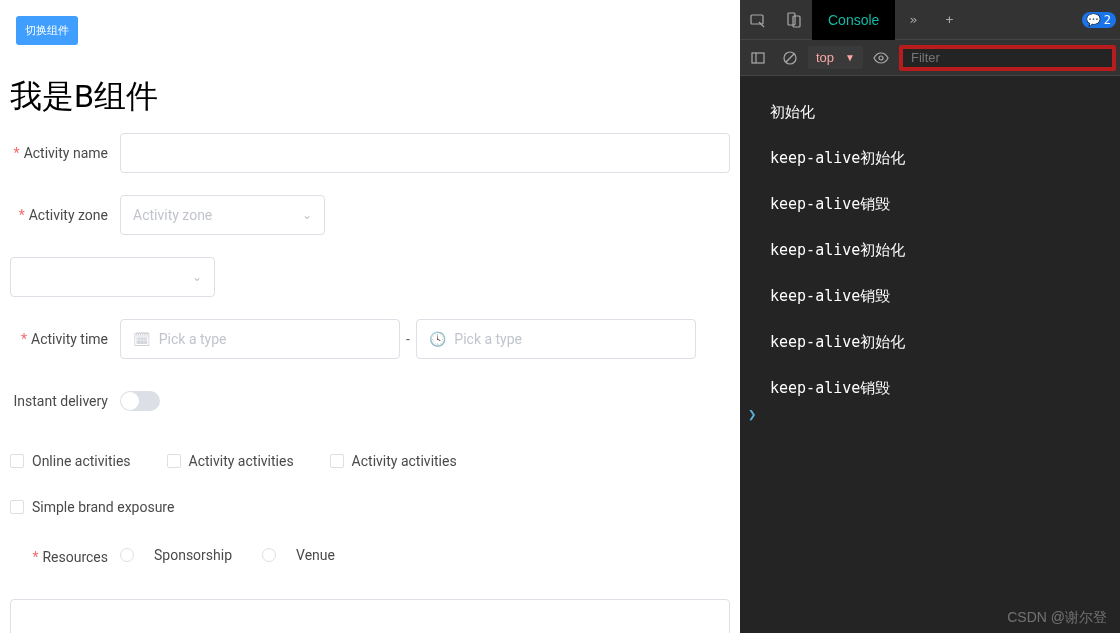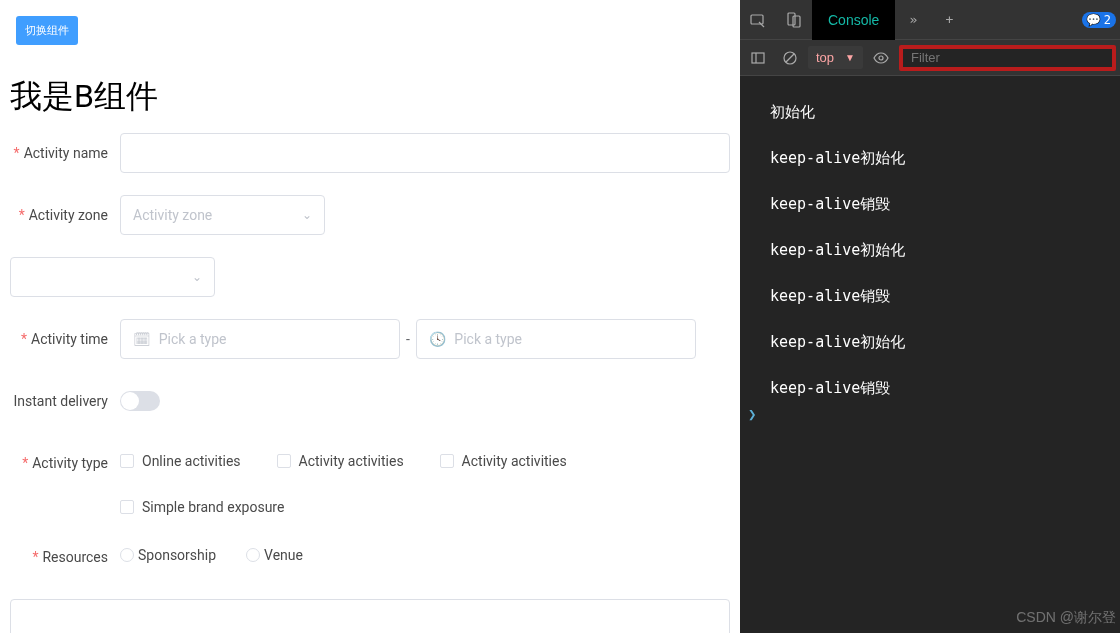--- a/index.html
+++ b/index.html
@@ -30,21 +30,21 @@
 
 .switch { width: 40px; height: 20px; border-radius: 10px; background: #dcdfe6; position: relative; cursor: pointer; }
 .switch::after { content: ""; position: absolute; left: 1px; top: 1px; width: 18px; height: 18px; border-radius: 50%; background: #fff; }
 
 .checkbox-group { display: flex; flex-wrap: wrap; gap: 30px 36px; padding-top: 10px; width: 100%; }
 .cb { display: flex; align-items: center; gap: 8px; cursor: pointer; color: #4a4a4a; }
 .cb-box { width: 14px; height: 14px; border: 1px solid #dcdfe6; border-radius: 2px; }
 .cb-row2 { width: 100%; }
 
 .radio-group { display: flex; gap: 30px; padding-top: 10px; }
-.radio { display: flex; align-items: center; gap: 4px; cursor: pointer; color: #4a4a4a; }
+.radio { display: flex; align-items: center; gap: 20px; cursor: pointer; color: #4a4a4a; }
 .radio-circle { width: 14px; height: 14px; border: 1px solid #dcdfe6; border-radius: 50%; }
 
 .textarea { height: 54px; resize: both; padding-top: 8px; }
 
 
 .dt-tabs { height: 40px; background: #333; display: flex; align-items: center; border-bottom: 1px solid #444; }
 .dt-icon { width: 36px; display: flex; align-items: center; justify-content: center; color: #aaa; height: 40px; }
 .dt-tab { padding: 0 16px; height: 40px; display: flex; align-items: center; color: #ccc; cursor: pointer; font-family: -apple-system, sans-serif; font-size: 14px; }
 .dt-tab.active { background: #000; color: #14b8a6; }
 .dt-badge { margin-left: auto; background: #1a73e8; color: #fff; border-radius: 10px; padding: 1px 5px; font-size: 12px; margin-right: 4px; display: flex; align-items: center; gap: 2px;}
@@ -52,21 +52,21 @@
 .dt-toolbar { height: 36px; background: #333; display: flex; align-items: center; border-bottom: 1px solid #444; gap: 4px; padding: 0 4px; }
 .dt-tbtn { width: 28px; height: 28px; display: flex; align-items: center; justify-content: center; color: #aaa; border-radius: 4px;}
 .dt-scope { background: #3a3a3a; padding: 4px 8px; border-radius: 2px; color: #fca5a5; display: flex; align-items: center; gap: 11px; font-family: -apple-system, sans-serif; font-size: 13px; cursor: pointer;}
 .dt-filter { flex: 1; }
 .dt-filter input { width: 100%; height: 26px; background: #242424; border: 4px solid #b91c1c; color: #ccc; padding: 0 8px; font-size: 13px; border-radius:2px;}
 
 .dt-log { flex: 1; padding: 4px 0; overflow-y: auto; }
 .dt-log-line { padding: 4px 8px 4px 30px; color: #fff; font-size: 15px; font-family: Menlo, Consolas, "Microsoft YaHei", monospace; margin-top: 19px; }
 .dt-prompt { padding: 4px 8px; color: #5db0d7; font-size: 14px; }
 
-.watermark { position: absolute; bottom: 6px; right: 4px; color: rgba(255,255,255,0.35); font-size: 14px; font-family: -apple-system, sans-serif; }
+.watermark { position: absolute; bottom: 6px; right: 13px; color: rgba(255,255,255,0.35); font-size: 14px; font-family: -apple-system, sans-serif; }
 </style>
 </head>
 <body>
 
 <div class="left-pane">
   <button class="switch-btn">切换组件</button>
   <h1 class="heading">我是B组件</h1>
 
   <div class="form">
 
@@ -111,21 +111,20 @@
     </div>
 
     <div class="form-row">
       <div class="label">Instant delivery</div>
       <div class="field" style="padding-top:10px;">
         <div class="switch"></div>
       </div>
     </div>
 
     <div class="form-row">
-      <div class="label required">Activity type</div>
       <div class="field">
         <div class="checkbox-group">
           <label class="cb">
               <span class="cb-box"></span>
               <span>Online activities</span>
             </label>
           <label class="cb">
               <span class="cb-box"></span>
               <span>Activity activities</span>
             </label>

